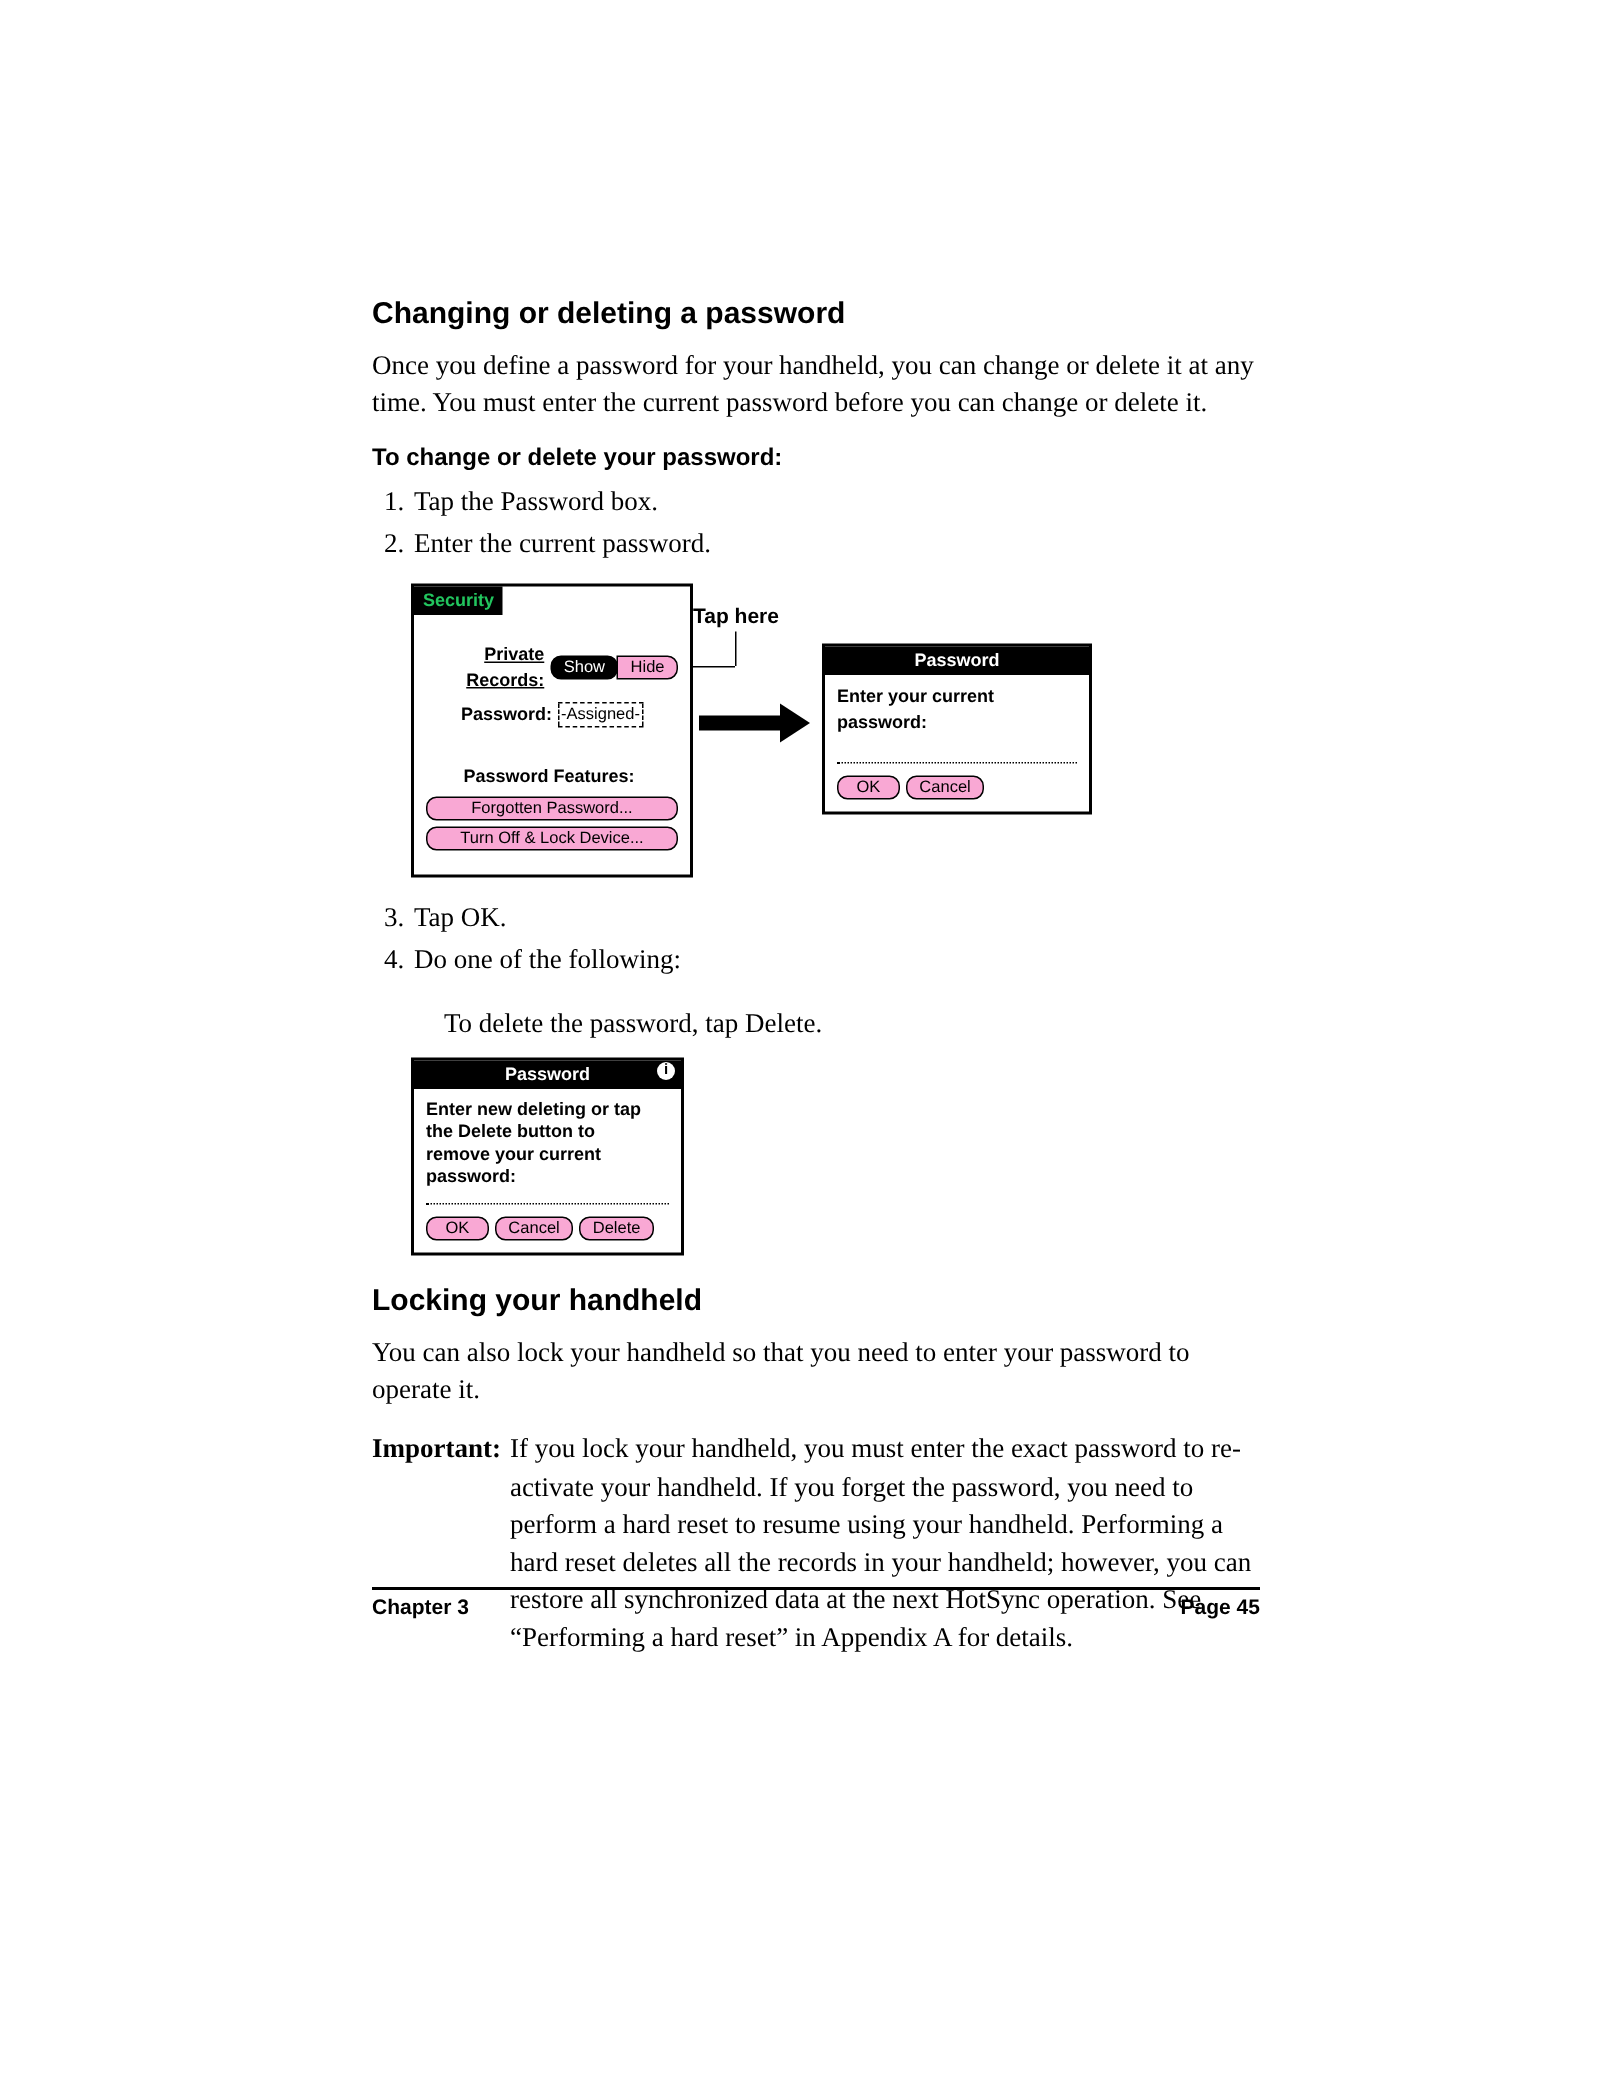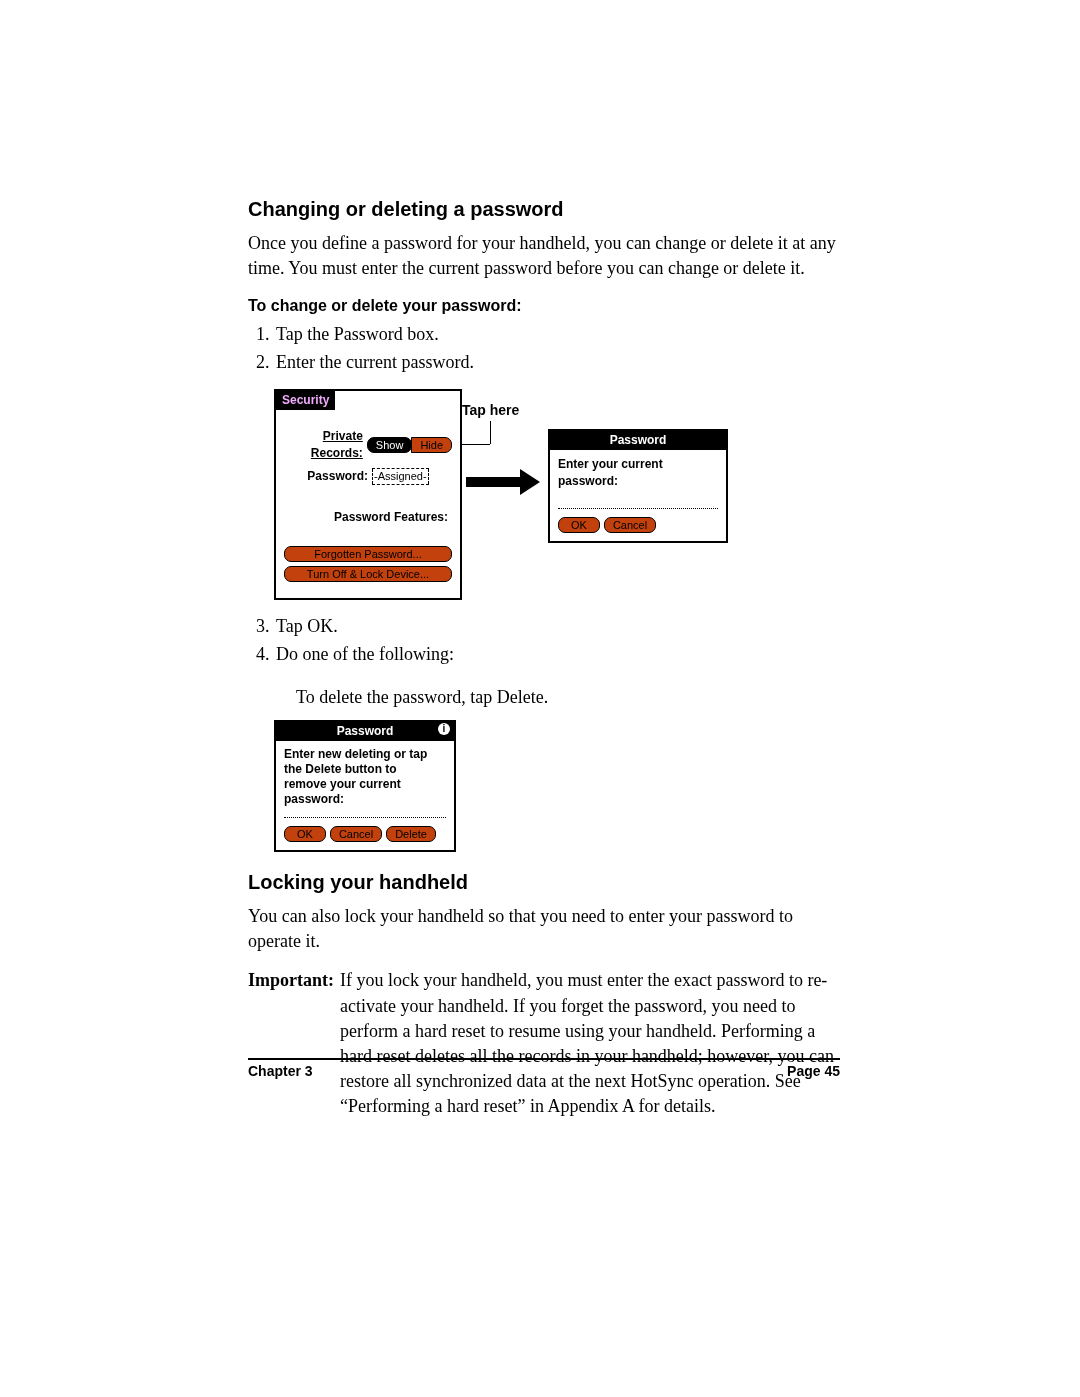--- a/index.html
+++ b/index.html
@@ -57,21 +57,21 @@
     font-family: Arial, Helvetica, sans-serif;
     font-size: 12px;
     box-sizing: border-box;
   }
   .security-box {
     width: 188px;
     padding: 0 0 10px 0;
   }
   .titlebar {
     background: #000;
-    color: #f0abfc;
+    color: #22c55e;
     font-weight: bold;
     padding: 1px 6px;
     font-size: 12px;
     display: inline-block;
   }
   .titlebar-full {
     background: #000;
     color: #fff;
     font-weight: bold;
     padding: 1px 6px;
@@ -110,21 +110,21 @@
     font-size: 12px;
     margin-right: 4px;
     text-align: right;
   }
   .pill-btn {
     border: 1px solid #000;
     border-radius: 7px;
     padding: 0 8px;
     font-size: 11px;
     line-height: 14px;
-    background: #c2410c;
+    background: #f9a8d4;
   }
   .pill-btn.selected {
     background: #000;
     color: #fff;
   }
   .dotted-field {
     border: 1px dashed #000;
     display: inline-block;
     padding: 0 2px;
     font-size: 11px;
@@ -264,21 +264,21 @@
         <div class="row">
           <span class="label-bold" style="width:100px;text-decoration:underline;">Private Records:</span>
           <span class="pill-btn selected">Show</span>
           <span class="pill-btn" style="border-top-left-radius:0;border-bottom-left-radius:0;margin-left:-1px;">Hide</span>
         </div>
         <div class="row" style="justify-content:center;">
           <span class="label-bold">Password:</span>
           <span class="dotted-field">-Assigned-</span>
         </div>
         <div style="height:18px;"></div>
-        <div class="label-bold" style="margin-bottom:20px;">Password Features:</div>
+        <div class="label-bold" style="text-align:center;margin-bottom:5px;">Password Features:</div>
         <span class="pill-btn wide-btn">Forgotten Password...</span>
         <span class="pill-btn wide-btn">Turn Off &amp; Lock Device...</span>
       </div>
     </div>
 
     <div class="pointer-col">
       <span class="annotation tap-label">Tap here</span>
       <div class="pointer-line"></div>
       <div class="pointer-horiz"></div>
       <div class="arrow-body"></div>

